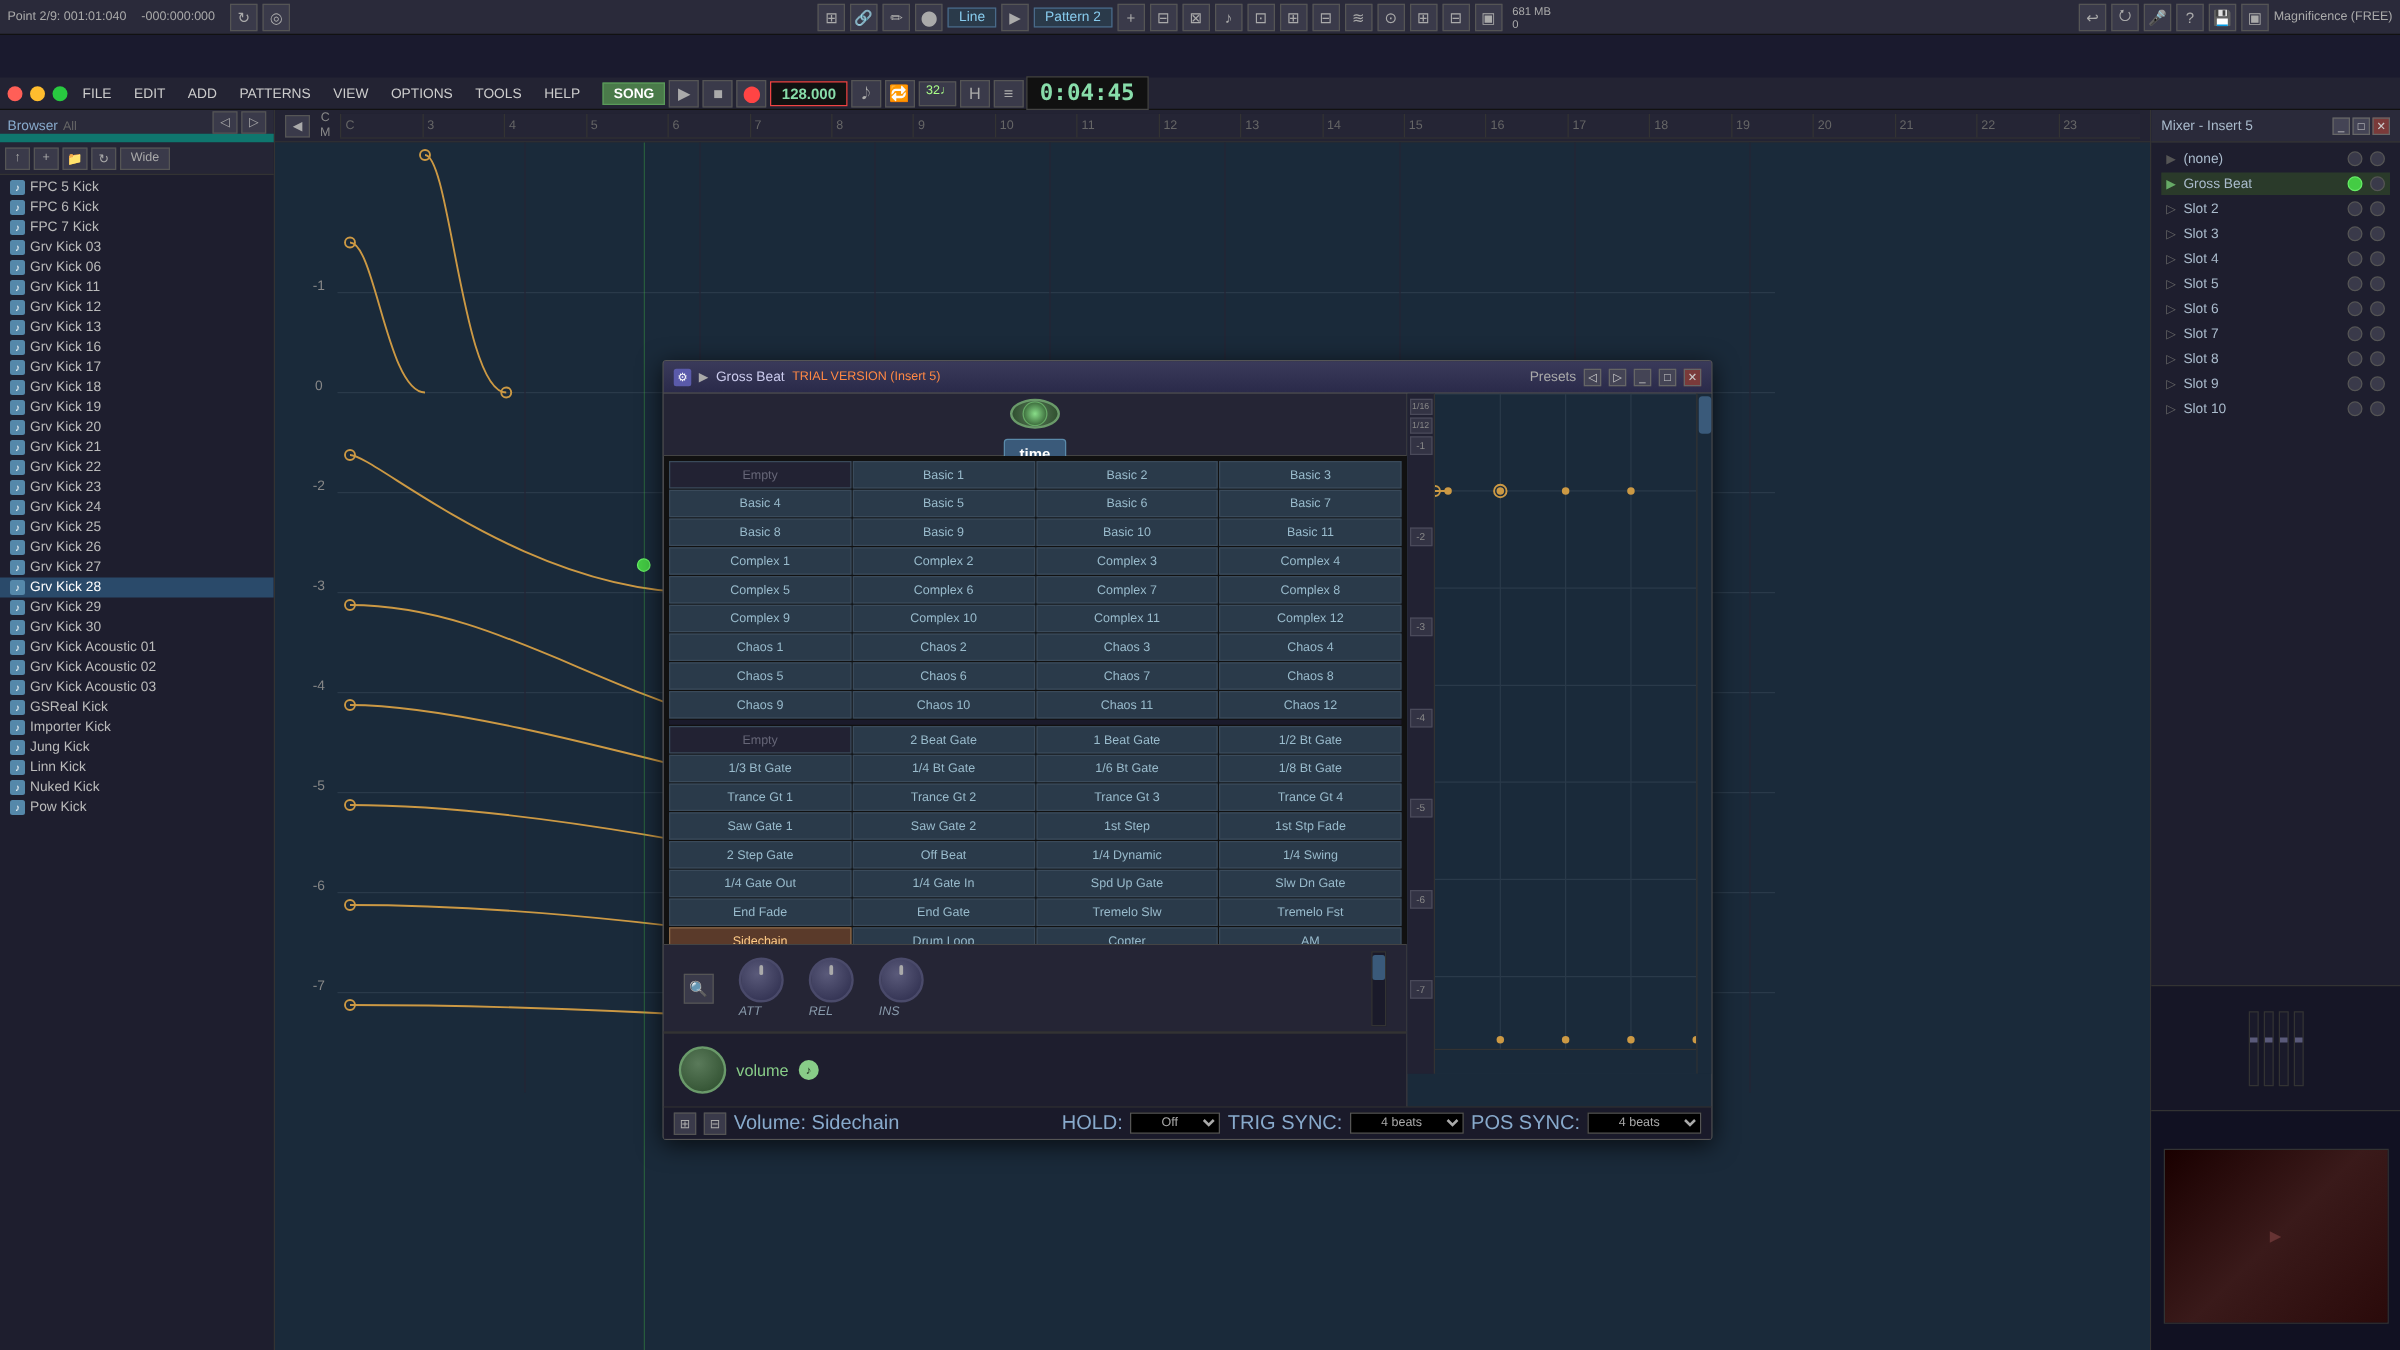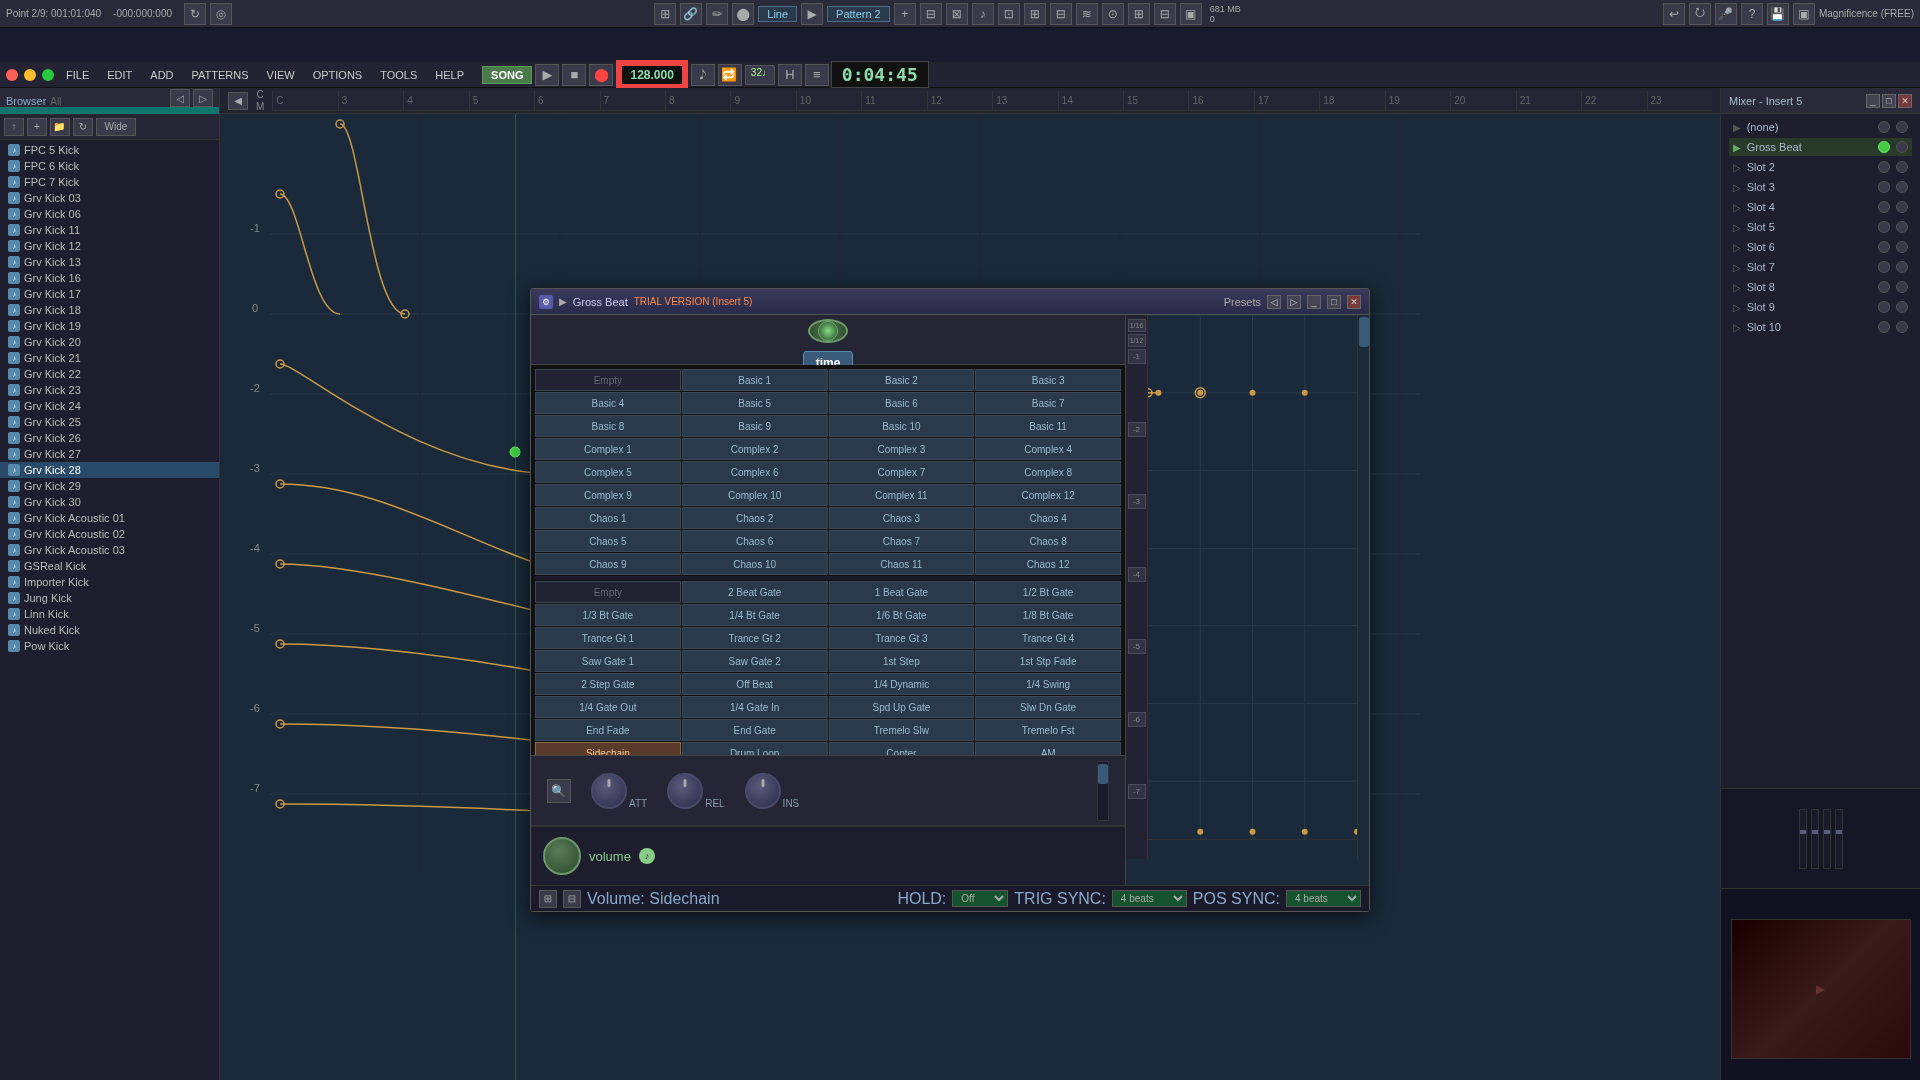--- a/index.html
+++ b/index.html
@@ -96,21 +96,21 @@
       background: #3a3a4a;
       border: 1px solid #555;
       color: #aaa;
       display: flex; align-items: center; justify-content: center;
       cursor: pointer;
       font-size: 13px;
     }
     .bpm-display {
       background: #111;
       color: #88ddaa;
-      border: 6px solid #ef4444;
+      border: 1px solid #ef4444;
       padding: 2px 8px;
       font-size: 12px;
       font-weight: bold;
     }
     .time-counter {
       background: #111;
       color: #88ddaa;
       border: 1px solid #444;
       padding: 2px 10px;
       font-size: 18px;
@@ -370,23 +370,24 @@
       height: 70px;
       background: #252535;
       border-top: 1px solid #444;
       display: flex;
       align-items: center;
       padding: 4px 16px;
       gap: 20px;
     }
     .gb-knob-group {
       display: flex;
-      flex-direction: row;
-      align-items: flex-end;
+      flex-direction: column;
+      align-items: flex-start;
       gap: 2px;
+      font-style: italic;
     }
     .knob-circle {
       width: 36px; height: 36px;
       border-radius: 50%;
       background: radial-gradient(circle at 40% 35%, #5a5a7a, #2a2a4a);
       border: 2px solid #4a4a6a;
       cursor: pointer;
       position: relative;
     }
     .knob-circle::after {
@@ -450,25 +451,25 @@
       align-items: center;
       padding: 0 8px;
       gap: 6px;
       border-top: 1px solid #333;
     }
     .status-text {
       color: #88aacc;
       font-size: 16px;
     }
     .status-dropdown {
-      background: #14532d;
+      background: #000000;
       border: 1px solid #555;
       color: #aaa;
       font-size: 10px;
-      padding: 1px 16px 1px 4px;
+      padding: 1px 16px 1px 20px;
       cursor: pointer;
     }
 
     
     #gb-right {
       flex: 1;
       background: #1a2a3a;
       position: relative;
     }
 

